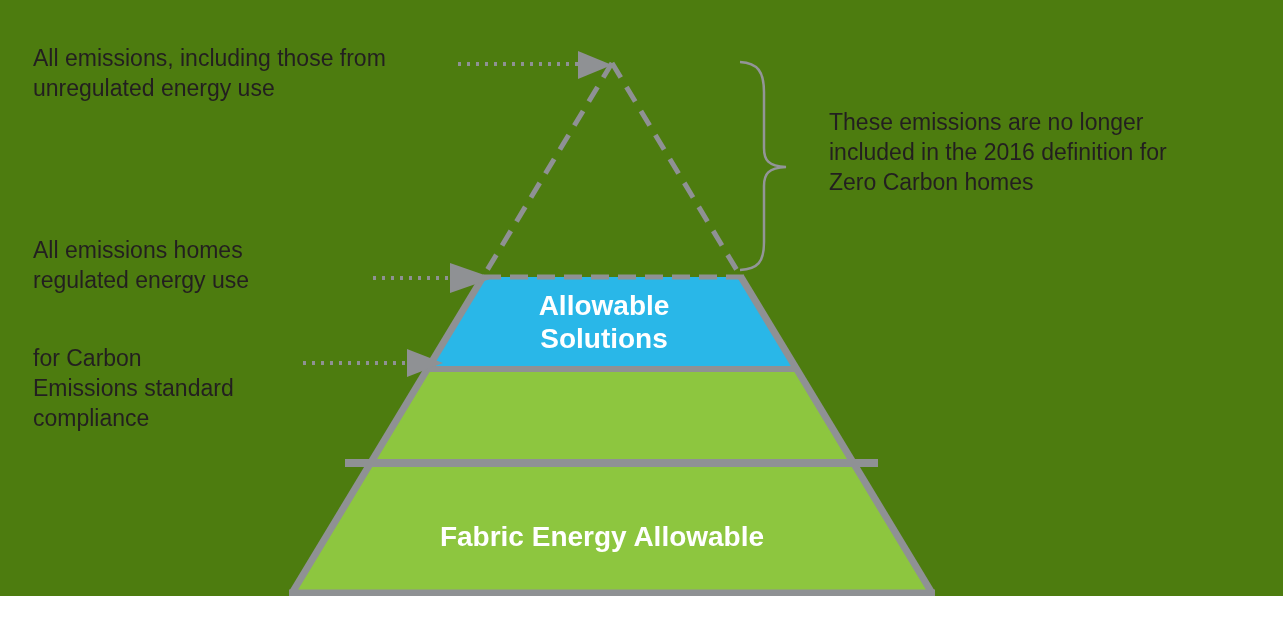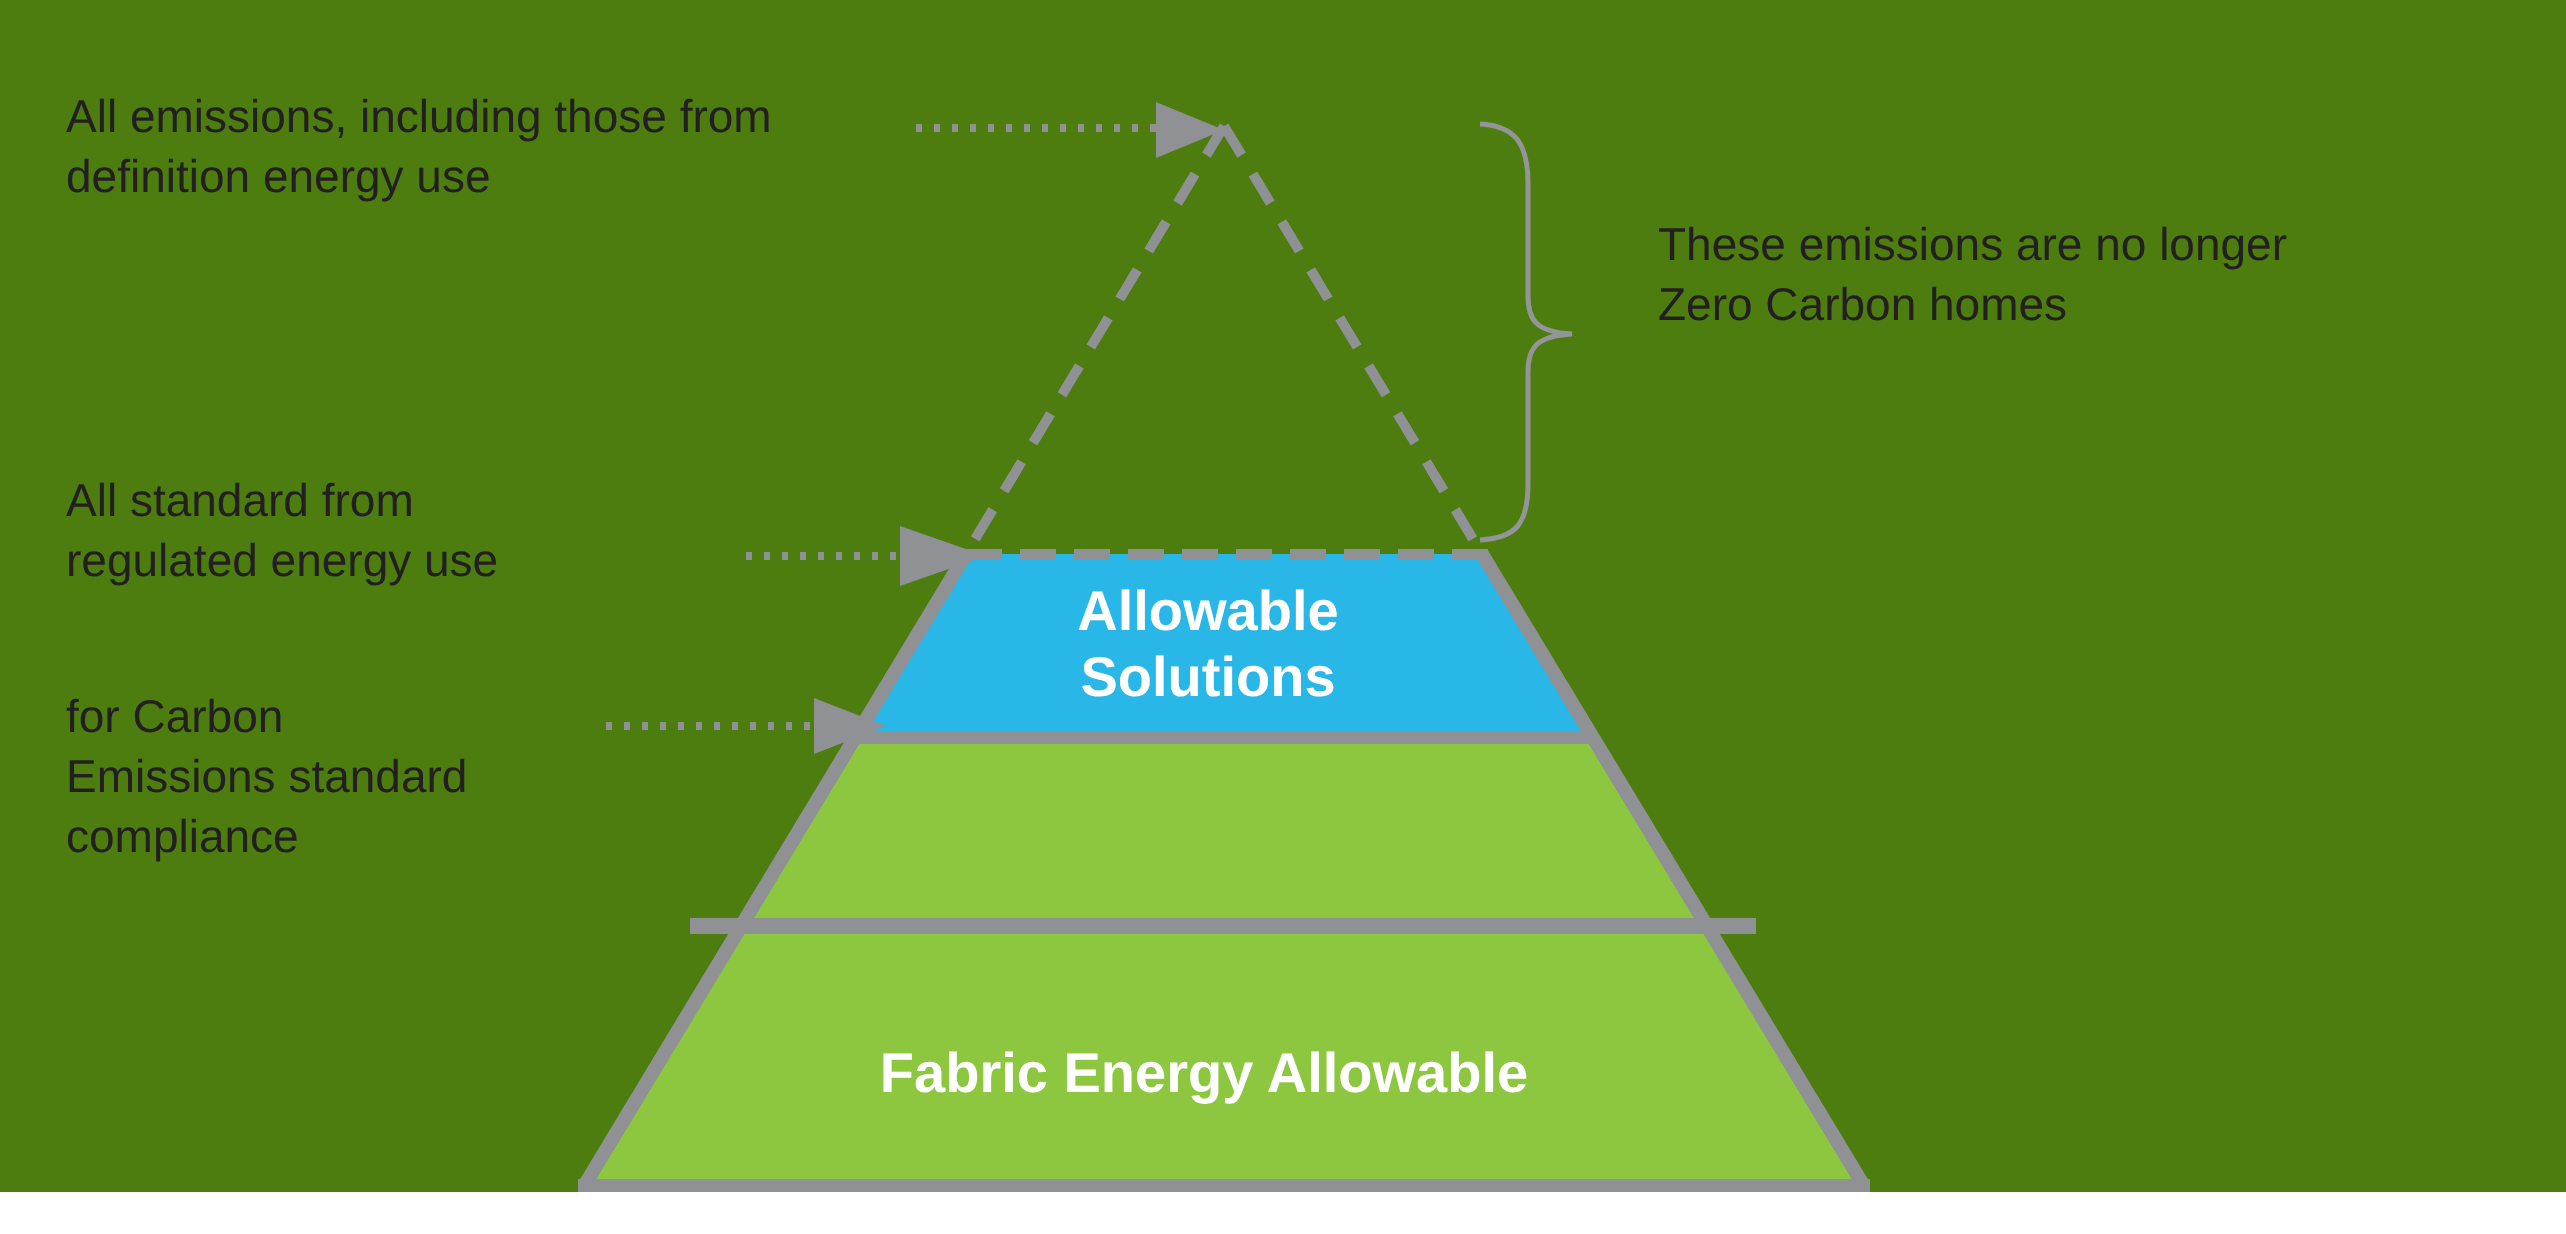--- a/index.html
+++ b/index.html
@@ -75,36 +75,37 @@
     <polygon class="arrowhead" points="450,263 493,278 450,293"></polygon>
 
     <line class="dotline" x1="303" y1="363" x2="407" y2="363"></line>
     <polygon class="arrowhead" points="407,349 443,363 407,377"></polygon>
 
     <path class="brace" d="M 740 62 C 758 63 764 72 764 92 L 764 148 C 764 160 768 166 786 167 C 768 168 764 174 764 186 L 764 242 C 764 262 758 269 740 270"></path>
   </svg>
 
   <div class="label" style="left:33px; top:43px">
     <div>All emissions, including those from</div>
-    <div>definition energy use</div>
+    <div>unregulated energy use</div>
   </div>
 
   <div class="label" style="left:33px; top:235px">
-    <div>All standard from</div>
+    <div>All emissions homes</div>
     <div>regulated energy use</div>
   </div>
 
   <div class="label" style="left:33px; top:343px">
     <div>for Carbon</div>
     <div>Emissions standard</div>
     <div>compliance</div>
   </div>
 
   <div class="label" style="left:829px; top:107px">
     <div>These emissions are no longer</div>
+    <div>included in the 2016 definition for</div>
     <div>Zero Carbon homes</div>
   </div>
 
   <div class="layer-label" style="left:604px; top:289px">
     <div>Allowable</div>
     <div>Solutions</div>
   </div>
 
 
   <div class="layer-label" style="left:602px; top:520px">

